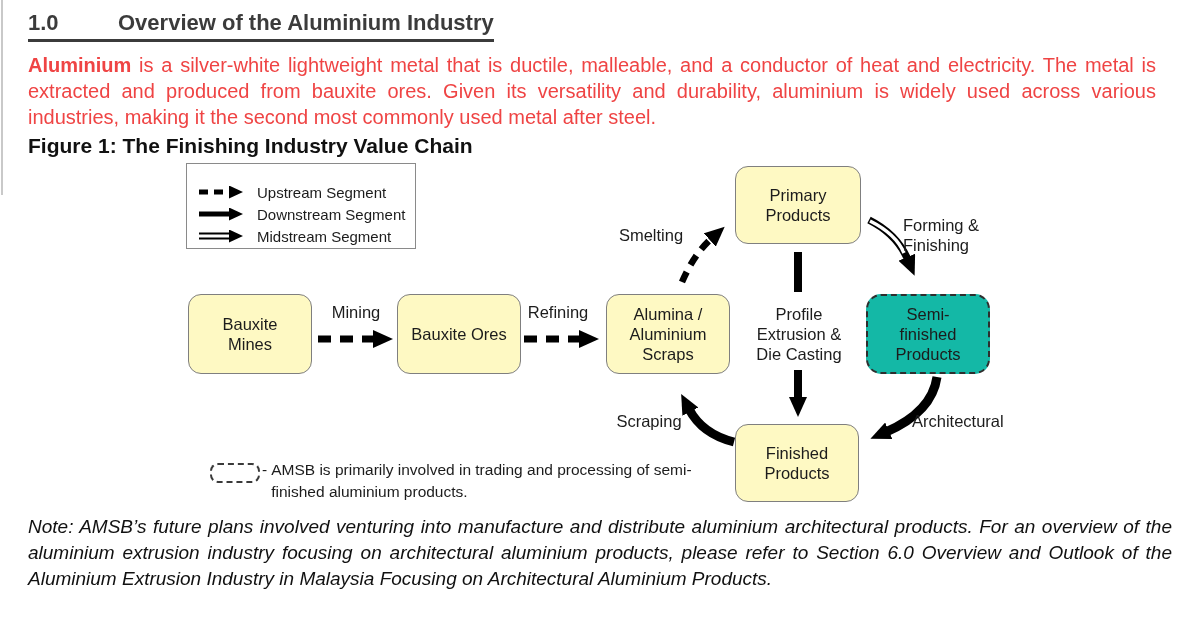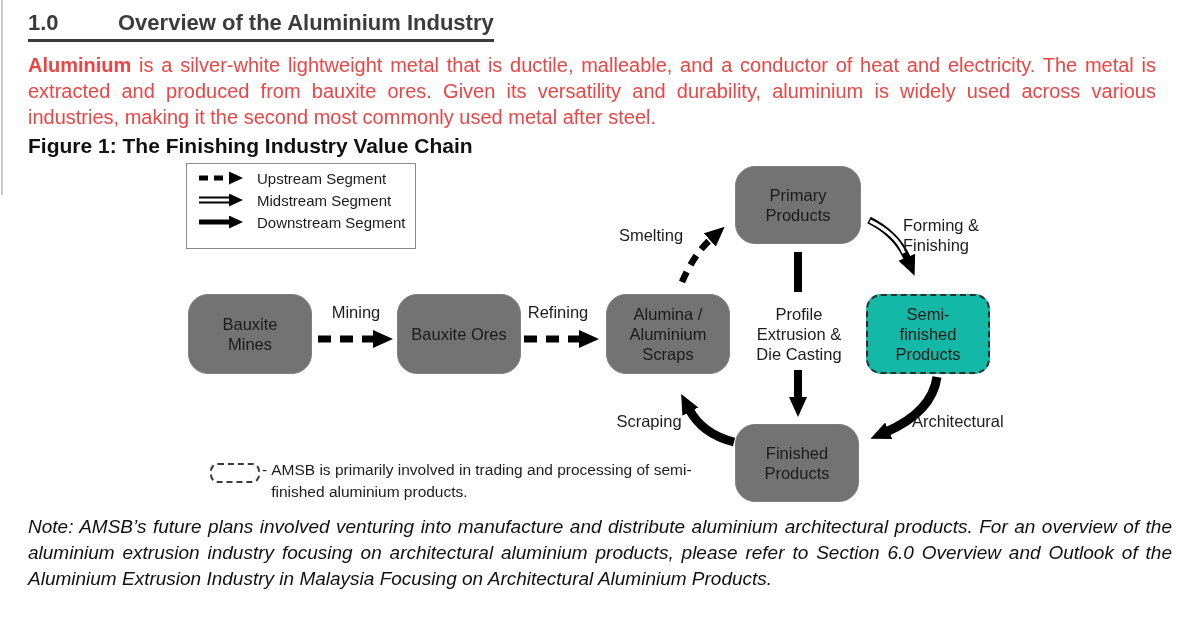--- a/index.html
+++ b/index.html
@@ -15,30 +15,30 @@
 
   .intro { font-size:20px; line-height:26px; text-align:justify; margin:0 16px 4px 0; color:#ef4444; }
   .intro b { font-weight:bold; }
 
   .figtitle { font-size:21px; font-weight:bold; color:#111; margin:0 0 2px 0; }
 
   .figure { position:relative; width:1144px; height:352px; margin-left:-28px; }
   .figure > div { position:absolute; }
   .arrows { position:absolute; left:0; top:0; width:1200px; height:352px; }
 
-  .node { background:#737373; border:1.5px solid #7f7f7f; border-radius:20px;
+  .node { background:#fef9c3; border:1.5px solid #7f7f7f; border-radius:13px;
           display:flex; align-items:center; justify-content:center; text-align:center;
           font-size:16.5px; line-height:1.22; color:#1c1c1c; white-space:pre-line; box-sizing:border-box; }
   .node.dashed { background:#14b8a6; border:2px dashed #2e2e2e; border-radius:15px; }
 
   .lbl { font-size:16.5px; line-height:1.2; color:#1c1c1c; white-space:pre-line; }
   .lbl.center { text-align:center; }
 
   .legend { left:186px; top:3px; width:230px; height:86px; background:#fff;
-            border:1px solid #8a8a8a; box-sizing:border-box; padding:3px 0 0 10px; }
+            border:1px solid #8a8a8a; box-sizing:border-box; padding:17px 0 0 10px; }
   .legend .row { display:flex; align-items:center; height:22px; }
   .legend .row svg { flex:0 0 52px; }
   .legend .row .ltext { font-size:15px; color:#1c1c1c; margin-left:8px; }
   .amsb-box { position:absolute; left:210px; top:303px; width:50px; height:20px;
               border:2px dashed #3a3a3a; border-radius:8px; box-sizing:border-box; background:#fff; }
   .amsb-text { position:absolute; left:262px; top:299px; font-size:15.5px; line-height:1.4;
                color:#1c1c1c; display:flex; }
   .amsb-text .dash { margin-right:4px; }
   .amsb-text .txt { white-space:pre-line; }
 
@@ -95,39 +95,39 @@
                 <polygon points="0,0 14,6.5 0,13" fill="#000"></polygon>
               </marker>
             </defs>
           <path d="M 2 8 H 34" stroke="#000" stroke-width="5" stroke-dasharray="9 6" fill="none" marker-end="url(#la1)"></path>
         </svg>
         <span class="ltext">Upstream Segment</span>
       </div>
       <div class="row">
         <svg width="52" height="16" viewBox="0 0 52 16">
           <defs>
+              <marker id="la3" markerUnits="userSpaceOnUse" markerWidth="14" markerHeight="13" refX="2" refY="6.5" orient="auto">
+                <polygon points="0,0 14,6.5 0,13" fill="#000"></polygon>
+              </marker>
+            </defs>
+          <path d="M 2 8 H 34" stroke="#000" stroke-width="5" fill="none" marker-end="url(#la3)"></path>
+        </svg>
+        <span class="ltext">Downstream Segment</span>
+      </div>
+      <div class="row">
+        <svg width="52" height="16" viewBox="0 0 52 16">
+          <defs>
               <marker id="la2" markerUnits="userSpaceOnUse" markerWidth="14" markerHeight="13" refX="2" refY="6.5" orient="auto">
                 <polygon points="0,0 14,6.5 0,13" fill="#000"></polygon>
               </marker>
             </defs>
           <path d="M 2 8 H 34" stroke="#000" stroke-width="7" fill="none" marker-end="url(#la2)"></path>
           <path d="M 2 8 H 32" stroke="#fff" stroke-width="3" fill="none"></path>
         </svg>
         <span class="ltext">Midstream Segment</span>
-      </div>
-      <div class="row">
-        <svg width="52" height="16" viewBox="0 0 52 16">
-          <defs>
-              <marker id="la3" markerUnits="userSpaceOnUse" markerWidth="14" markerHeight="13" refX="2" refY="6.5" orient="auto">
-                <polygon points="0,0 14,6.5 0,13" fill="#000"></polygon>
-              </marker>
-            </defs>
-          <path d="M 2 8 H 34" stroke="#000" stroke-width="5" fill="none" marker-end="url(#la3)"></path>
-        </svg>
-        <span class="ltext">Downstream Segment</span>
       </div>
     </div>
 
     <div class="node" style="left:188px; top:134px; width:124px; height:80px;">Bauxite
 Mines</div>
     <div class="node" style="left:397px; top:134px; width:124px; height:80px;">Bauxite Ores</div>
     <div class="node" style="left:606px; top:134px; width:124px; height:80px;">Alumina /
 Aluminium
 Scraps</div>
     <div class="node" style="left:735px; top:6px; width:126px; height:78px;">Primary

